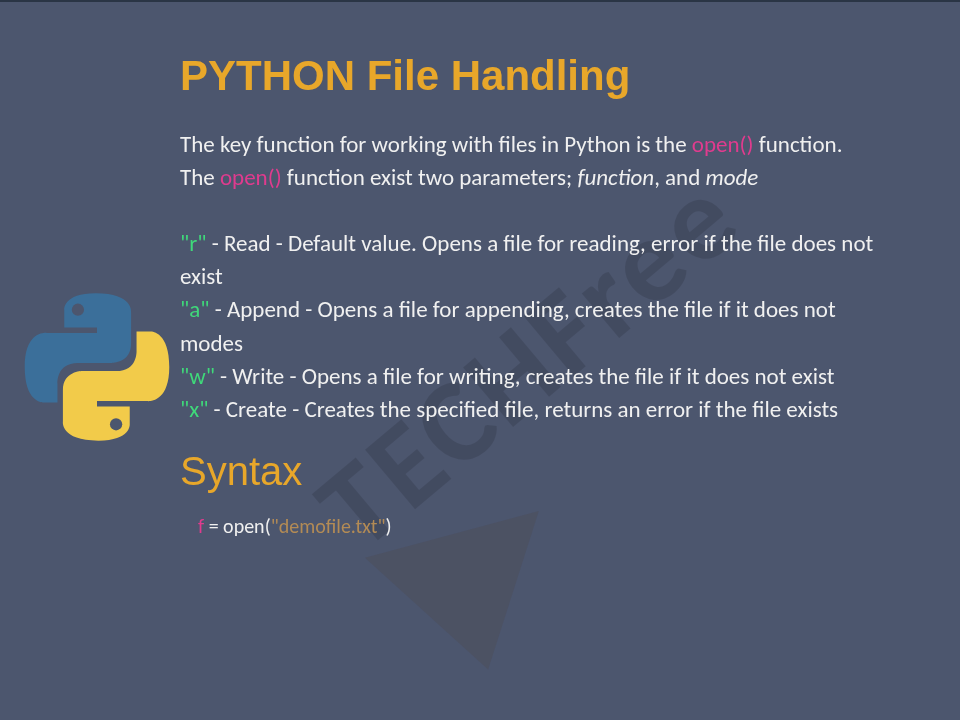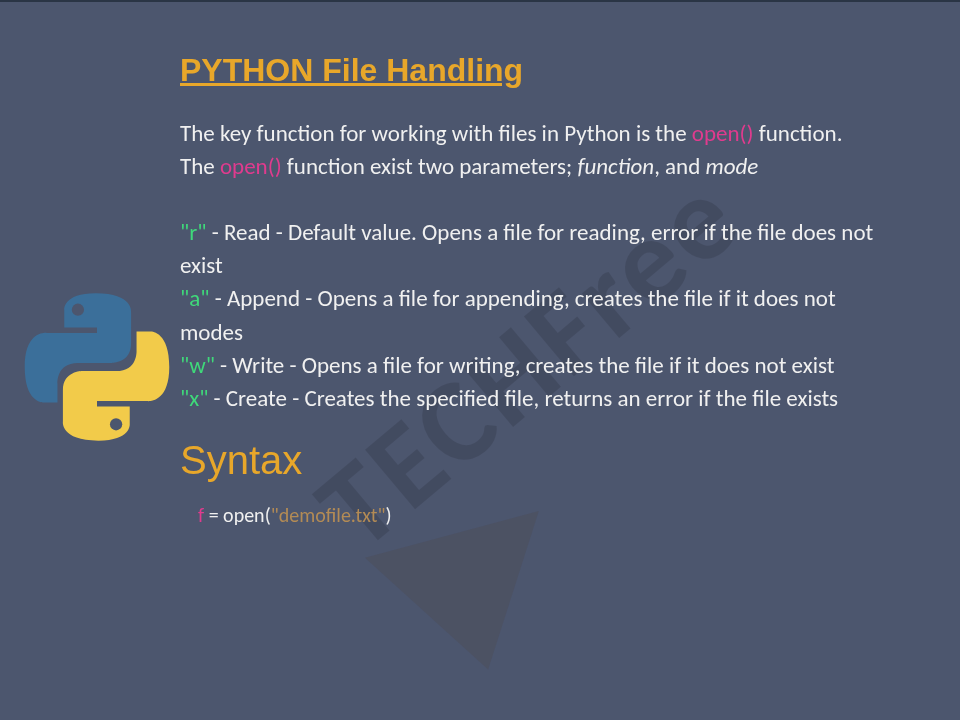--- a/index.html
+++ b/index.html
@@ -37,25 +37,24 @@
       transform: rotate(-15deg);
       z-index: 0;
     }
     .content {
       position: relative;
       z-index: 1;
       padding: 50px 60px 20px 180px;
     }
     .title {
       color: #e8a72a;
-      font-size: 32px;
+      font-size: 42px;
       font-weight: 900;
       font-family: "Arial Black", Arial, sans-serif;
       margin-bottom: 28px;
-      text-decoration: underline;
     }
     .body-text {
       color: #f0f0f0;
       font-size: 23px;
       line-height: 1.45;
     }
     .body-text .open-fn { color: #e03b8e; }
     .body-text .ital { font-style: italic; }
     .modes { margin-top: 32px; }
     .mode-line { color: #f0f0f0; font-size: 23px; line-height: 1.45; }

